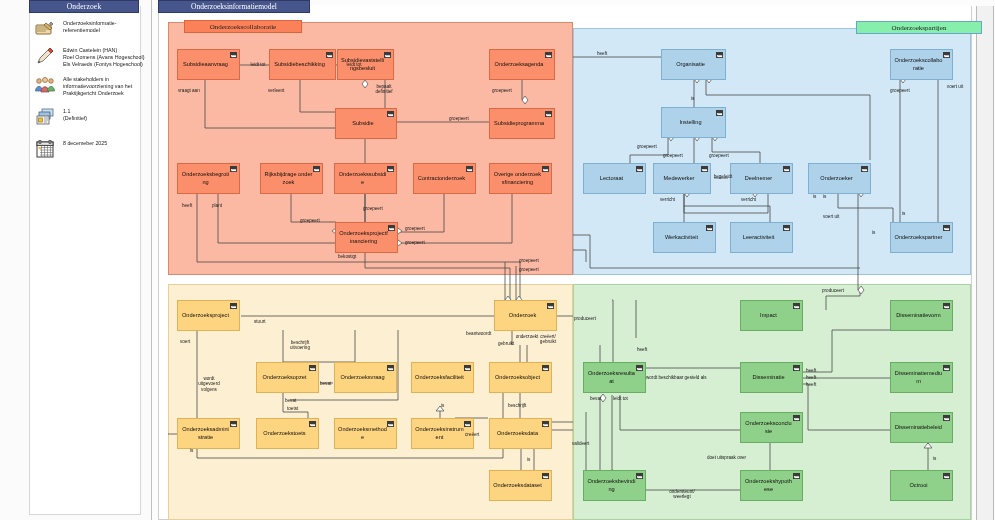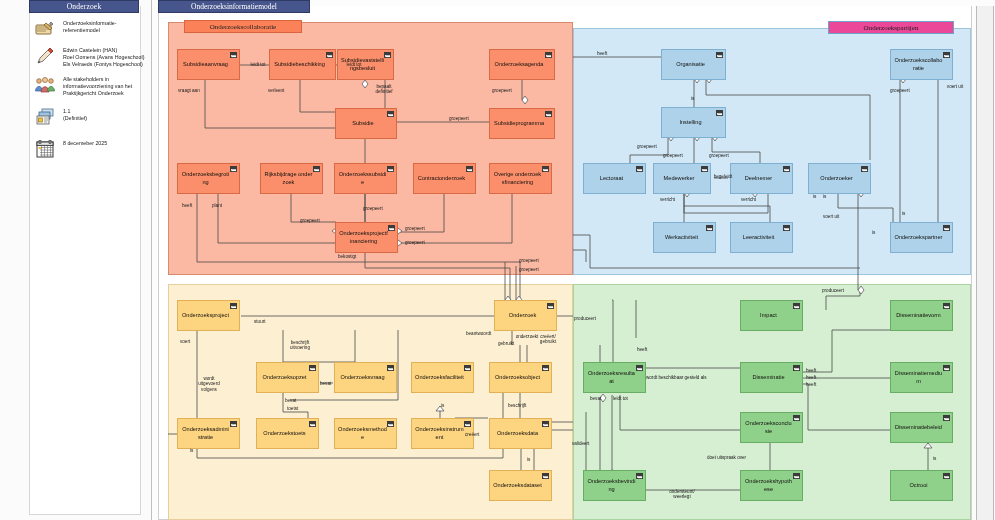--- a/index.html
+++ b/index.html
@@ -56,21 +56,21 @@
   .c-blue{background:#aed2ea;border-color:#7fb0d2;}
   .c-yellow{background:#fdd480;border-color:#e0b157;}
   .c-green{background:#8fd08a;border-color:#67ae62;}
 
   .g-orange{background:#fbb9a3;border:1px solid #d98a6e;}
   .g-blue{background:#d2e8f6;border:1px solid #9cc5de;}
   .g-yellow{background:#fdf0d2;border:1px solid #e6cf9a;}
   .g-green{background:#d6eed2;border:1px solid #a9d4a2;}
 
   .l-orange{background:#fb8158;border:1px solid #d9643e;}
-  .l-blue{background:#ec4899;border:1px solid #6ba4c9;}
+  .l-blue{background:#86efac;border:1px solid #6ba4c9;margin-left:28px;}
 
   
   .lyr{position:absolute;left:0;top:0;width:995px;height:520px;pointer-events:none;}
   .lbl{position:absolute;font-size:4.6px;line-height:5.4px;color:#1b1b1b;white-space:nowrap;
        font-family:"Liberation Sans",sans-serif;}
   .lbl.w{white-space:normal;width:30px;text-align:center;}
 </style>
 </head>
 <body>
 

